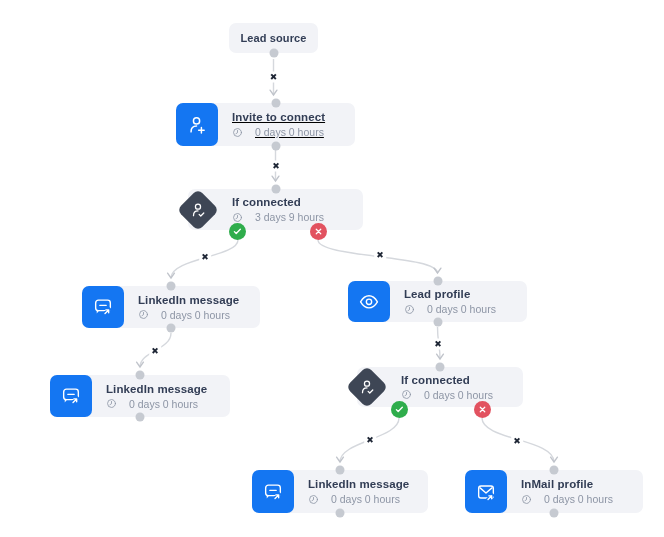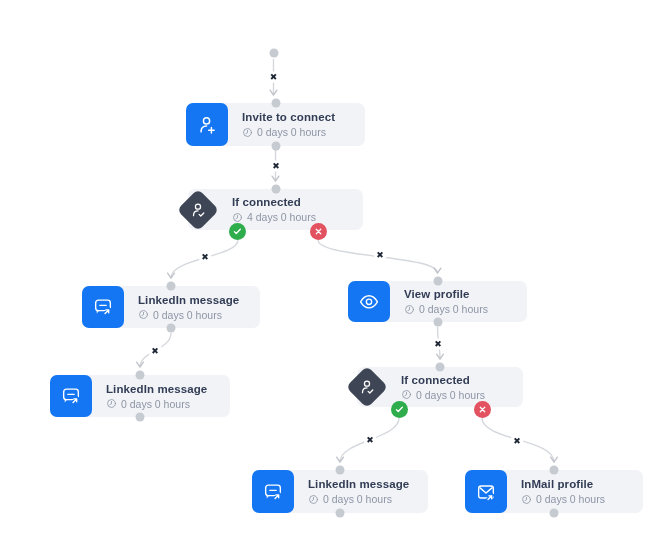--- a/index.html
+++ b/index.html
@@ -18,21 +18,21 @@
     border-radius:7px;display:flex;align-items:center;justify-content:center;}
   .diamond{position:absolute;left:-5px;top:50%;width:30px;height:30px;margin-top:-15px;
     background:var(--diamond-bg);border-radius:6px;transform:rotate(45deg);
     display:flex;align-items:center;justify-content:center;}
   .diamond svg{transform:rotate(-45deg);}
   .node-text{position:relative;display:flex;flex-direction:column;justify-content:center;}
   .pad-action{padding-left:56px;}
   .pad-cond{padding-left:44px;justify-content:center;}
   .title{font-size:11.5px;font-weight:700;color:var(--text-dark);letter-spacing:.1px;white-space:nowrap;}
   .plain .title{font-size:11px;}
-  .delay{display:flex;align-items:center;gap:4px;font-size:10.5px;color:var(--text-muted);margin-top:3px;white-space:nowrap;}
+  .delay{display:flex;align-items:center;gap:12px;font-size:10.5px;color:var(--text-muted);margin-top:3px;white-space:nowrap;}
   .badge{position:absolute;width:17px;height:17px;border-radius:50%;
     display:flex;align-items:center;justify-content:center;cursor:pointer;}
   .badge.ok{background:var(--success-green);}
   .badge.no{background:var(--danger-red);}
   .port{position:absolute;width:9px;height:9px;border-radius:50%;background:var(--dot-gray);
     transform:translate(-50%,-50%);cursor:crosshair;}
   .xdel{position:absolute;transform:translate(-50%,-50%);font-size:9px;font-weight:700;
     color:var(--delete-x);background:var(--canvas-bg);padding:1px 2px;line-height:1;cursor:pointer;user-select:none;}
 </style>
 </head>
@@ -49,22 +49,25 @@
     <path d="M273.5,59 L273.5,95" fill="none" stroke="var(--line-gray)" stroke-width="1.4" marker-end="url(#arr)"></path>
     <path d="M275.5,150 L275.5,181" fill="none" stroke="var(--line-gray)" stroke-width="1.4" marker-end="url(#arr)"></path>
     <path d="M238,240 C238,257 171,258 171,278" fill="none" stroke="var(--line-gray)" stroke-width="1.4" marker-end="url(#arr)"></path>
     <path d="M318,240 C318,258 437.5,255 437.5,273" fill="none" stroke="var(--line-gray)" stroke-width="1.4" marker-end="url(#arr)"></path>
     <path d="M171,333 C171,350 140,351 140,367" fill="none" stroke="var(--line-gray)" stroke-width="1.4" marker-end="url(#arr)"></path>
     <path d="M437.5,327 C437.5,342 440,345 440,359" fill="none" stroke="var(--line-gray)" stroke-width="1.4" marker-end="url(#arr)"></path>
     <path d="M399,418 C399,439 340,441 340,462" fill="none" stroke="var(--line-gray)" stroke-width="1.4" marker-end="url(#arr)"></path>
     <path d="M482,418 C482,440 554,439 554,462" fill="none" stroke="var(--line-gray)" stroke-width="1.4" marker-end="url(#arr)"></path>
   </svg>
 
-
-  <div class="node" style="left:186px;top:103px;width:179px;height:43px;">
+  <div class="node plain" style="left:229px;top:23px;width:89px;height:30px;">
+    <div class="title">Lead source</div>
+  </div>
+
+  <div class="node" style="left:176px;top:103px;width:179px;height:43px;text-decoration:underline;">
     <div class="icon-box">
       <svg width="22" height="22" viewBox="0 0 24 24" fill="none" stroke="#fff" stroke-width="1.6" stroke-linecap="round" stroke-linejoin="round">
         <circle cx="11.5" cy="7.5" r="3.4"></circle>
           <path d="M5.5,19.5 c0,-4.2 2.6,-6.3 6,-6.3"></path>
           <path d="M16.8,14.8 v6 M13.8,17.8 h6"></path>
       </svg>
     </div>
     <div class="node-text pad-action">
       <div class="title">Invite to connect</div>
       <div class="delay">
@@ -85,21 +88,21 @@
           <path d="M13.5,17.8 l2.2,2.2 l4,-4"></path>
       </svg>
     </div>
     <div class="node-text pad-cond">
       <div class="title">If connected</div>
       <div class="delay">
         <svg width="11" height="11" viewBox="0 0 24 24" fill="none" stroke="var(--text-muted)" stroke-width="1.8" stroke-linecap="round">
             <circle cx="12" cy="12" r="8.6"></circle>
             <path d="M12,7.6 V12.4 L8.6,14.6"></path>
           </svg>
-        <span>4 days 0 hours</span>
+        <span>3 days 9 hours</span>
       </div>
     </div>
     <div class="badge ok" style="left:41px;top:33.5px;">
       <svg width="11" height="11" viewBox="0 0 16 16" fill="none" stroke="#fff" stroke-width="2" stroke-linecap="round" stroke-linejoin="round">
           <path d="M3.5,8.2 l2.6,2.6 l6,-6"></path>
         </svg>
     </div>
     <div class="badge no" style="left:121.5px;top:33.5px;">
       <svg width="9" height="9" viewBox="0 0 16 16" fill="none" stroke="#fff" stroke-width="2.2" stroke-linecap="round">
           <path d="M4,4 l8,8 M12,4 l-8,8"></path>
@@ -152,21 +155,21 @@
   </div>
 
   <div class="node" style="left:348px;top:281px;width:179px;height:41px;">
     <div class="icon-box">
       <svg width="22" height="22" viewBox="0 0 24 24" fill="none" stroke="#fff" stroke-width="1.5" stroke-linecap="round" stroke-linejoin="round">
         <path d="M2.8,11.8 C5.5,7.2 8.6,5.2 12,5.2 s6.5,2 9.2,6.6 C18.5,16.4 15.4,18.4 12,18.4 S5.5,16.4 2.8,11.8 Z"></path>
           <circle cx="12" cy="11.8" r="2.9"></circle>
       </svg>
     </div>
     <div class="node-text pad-action">
-      <div class="title">View profile</div>
+      <div class="title">Lead profile</div>
       <div class="delay">
         <svg width="11" height="11" viewBox="0 0 24 24" fill="none" stroke="var(--text-muted)" stroke-width="1.8" stroke-linecap="round">
             <circle cx="12" cy="12" r="8.6"></circle>
             <path d="M12,7.6 V12.4 L8.6,14.6"></path>
           </svg>
         <span>0 days 0 hours</span>
       </div>
     </div>
   </div>
 

